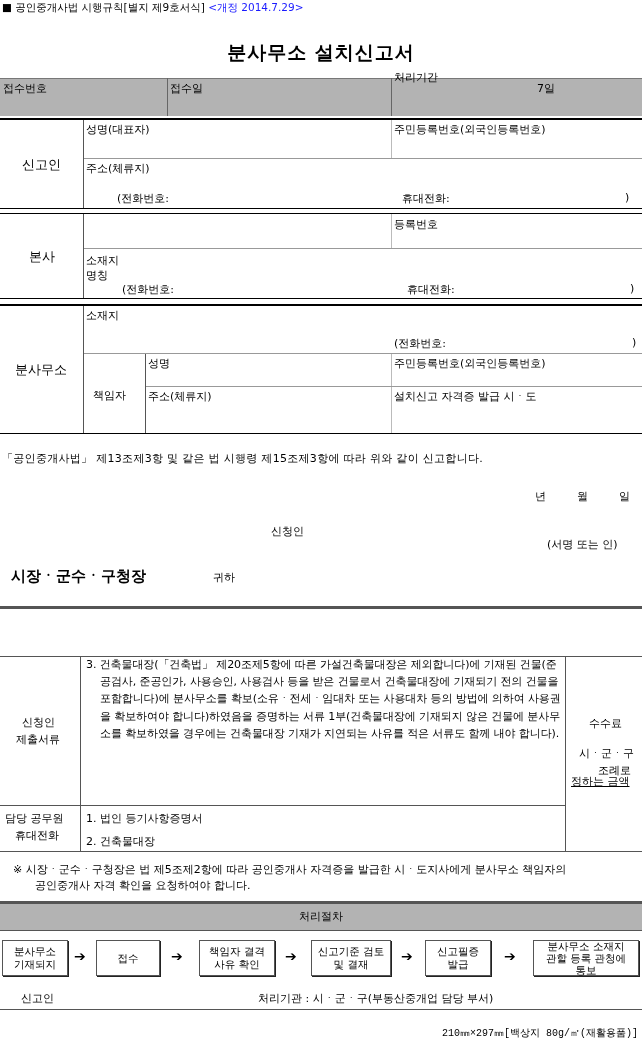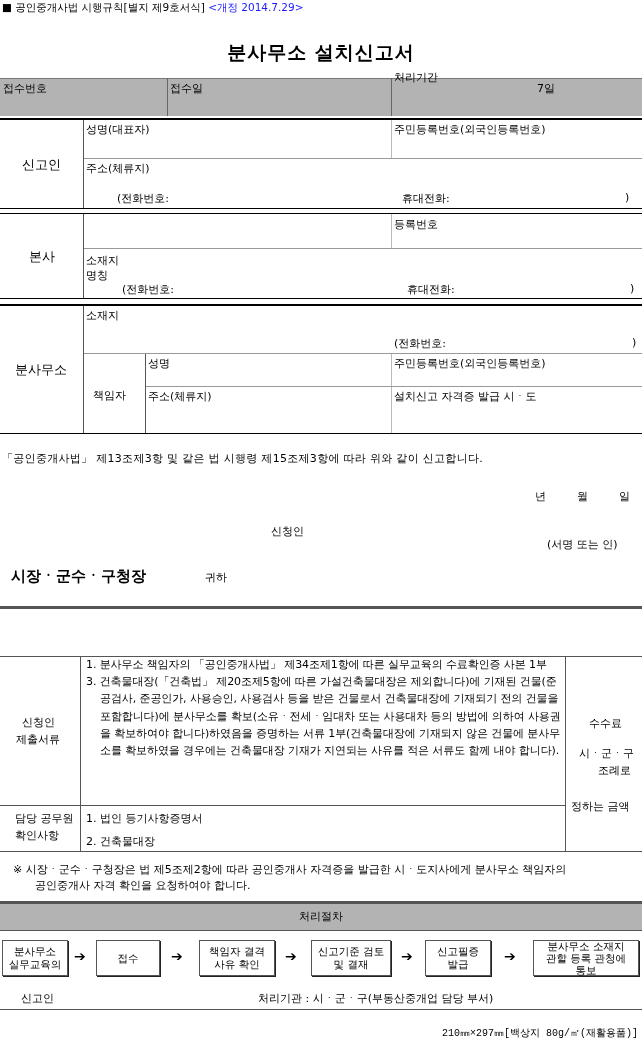--- a/index.html
+++ b/index.html
@@ -82,57 +82,56 @@
 <div class="txt" style="left:394px;top:389px;">설치신고 자격증 발급 시ㆍ도</div>
 <div class="hline" style="top:433px;border-top:1px solid #000;"></div>
 
 <div class="txt" style="left:2px;top:451px;font-size:11px;letter-spacing:0.3px;">「공인중개사법」 제13조제3항 및 같은 법 시행령 제15조제3항에 따라 위와 같이 신고합니다.</div>
 <div class="txt" style="left:535px;top:489px;">년</div>
 <div class="txt" style="left:577px;top:489px;">월</div>
 <div class="txt" style="left:619px;top:489px;">일</div>
 <div class="txt" style="left:271px;top:524px;">신청인</div>
 <div class="txt" style="left:547px;top:537px;">(서명 또는 인)</div>
 <div class="txt" style="left:11px;top:567px;font-size:15px;font-weight:bold;">시장ㆍ군수ㆍ구청장</div>
-<div class="txt" style="left:205px;top:570px;">귀하</div>
+<div class="txt" style="left:213px;top:570px;">귀하</div>
 
 <div class="hline" style="top:606px;border-top:3px solid #555;"></div>
 <div class="hline" style="top:656px;border-top:1px solid #555;"></div>
 <div class="vline" style="left:80px;top:656px;height:195px;border-left:1px solid #555;"></div>
 <div class="vline" style="left:565px;top:656px;height:195px;border-left:1px solid #555;"></div>
 <div class="hline" style="width:565px;top:805px;border-top:1px solid #555;"></div>
 <div class="hline" style="top:851px;border-top:1px solid #555;"></div>
 
 <div class="txt" style="left:22px;top:715px;">신청인</div>
 <div class="txt" style="left:16px;top:732px;">제출서류</div>
 
 <div class="doclist">
-  <div class="item">1. 분사무소 책임자의 「공인중개사법」 제34조제1항에 따른 실무교육의 수료확인증 사본 1부</div>
   <div class="item">3. 건축물대장(「건축법」 제20조제5항에 따른 가설건축물대장은 제외합니다)에 기재된 건물(준공검사, 준공인가, 사용승인, 사용검사 등을 받은 건물로서 건축물대장에 기재되기 전의 건물을 포함합니다)에 분사무소를 확보(소유ㆍ전세ㆍ임대차 또는 사용대차 등의 방법에 의하여 사용권을 확보하여야 합니다)하였음을 증명하는 서류 1부(건축물대장에 기재되지 않은 건물에 분사무소를 확보하였을 경우에는 건축물대장 기재가 지연되는 사유를 적은 서류도 함께 내야 합니다).</div>
 </div>
 
-<div class="txt" style="left:15px;top:811px;">담당 공무원</div>
-<div class="txt" style="left:15px;top:828px;">확인사항</div>
+<div class="txt" style="left:5px;top:811px;">담당 공무원</div>
+<div class="txt" style="left:15px;top:828px;">휴대전화</div>
 <div class="txt" style="left:86px;top:811px;">1. 법인 등기사항증명서</div>
 <div class="txt" style="left:86px;top:828px;margin-top:6px;">2. 건축물대장</div>
 
 <div class="txt" style="left:589px;top:716px;">수수료</div>
 <div class="txt" style="left:579px;top:746px;">시ㆍ군ㆍ구</div>
 <div class="txt" style="left:598px;top:763px;">조례로</div>
-<div class="txt" style="left:571px;top:799px;">정하는 금액</div>
+<div class="txt" style="left:571px;top:774px;text-decoration:underline;">정하는 금액</div>
 
 <div class="txt" style="left:13px;top:862px;">※ 시장ㆍ군수ㆍ구청장은 법 제5조제2항에 따라 공인중개사 자격증을 발급한 시ㆍ도지사에게 분사무소 책임자의</div>
 <div class="txt" style="left:23px;top:878px;margin-left:12px;">공인중개사 자격 확인을 요청하여야 합니다.</div>
 
 <div class="gray-bar" style="top:901px;height:30px;border-top:3px solid #555;border-bottom:1px solid #555;"></div>
 <div class="txt" style="left:0;width:642px;text-align:center;top:909px;">처리절차</div>
 
 <div class="flow-box" style="left:2px;width:66px;">
   <div>
       <div>분사무소</div>
-      <div>실무교육의</div>
+      <div>기재되지</div>
     </div>
 </div>
 <div class="flow-arrow" style="left:74px;">➔</div>
 
 <div class="flow-box" style="left:96px;width:64px;">
   <div>
       <div>접수</div>
     </div>
 </div>
 <div class="flow-arrow" style="left:171px;">➔</div>

